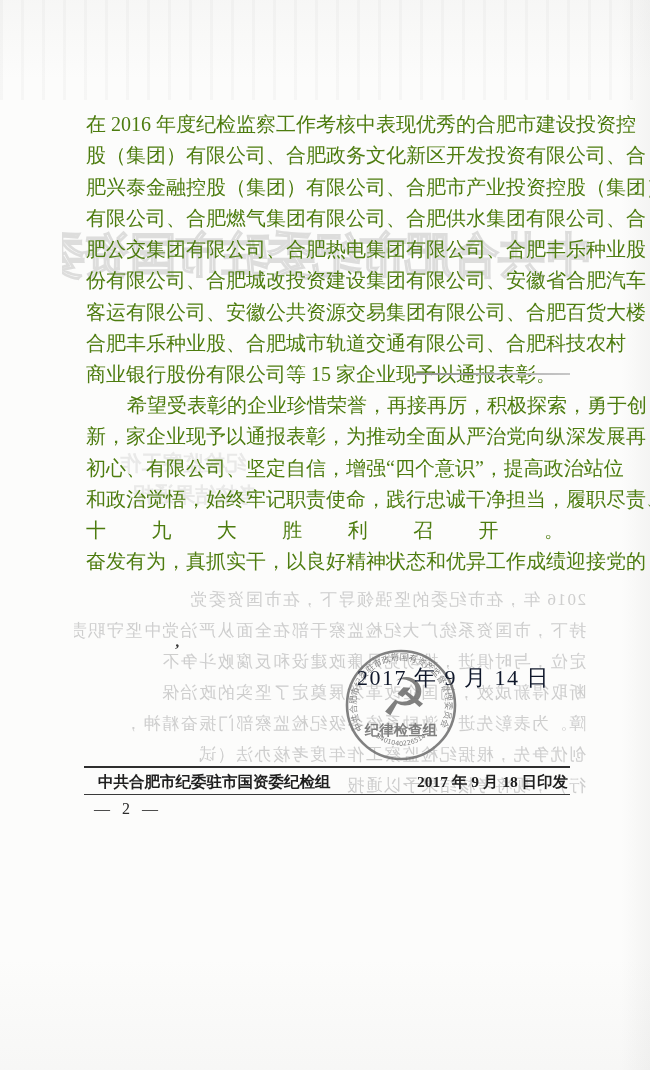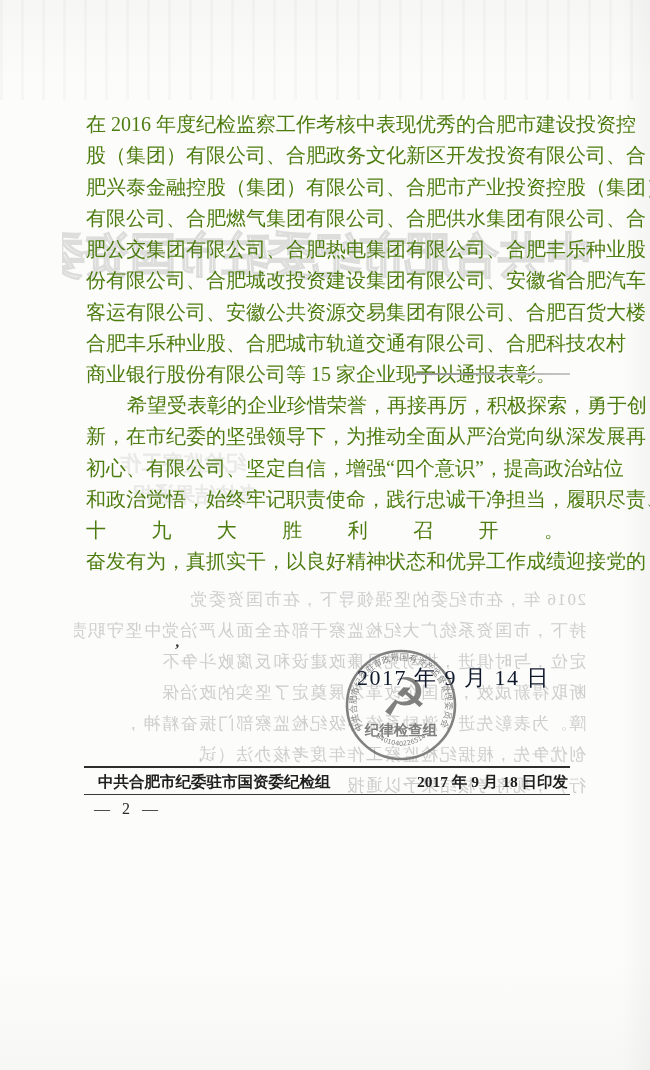--- a/index.html
+++ b/index.html
@@ -135,21 +135,21 @@
       <div class="bline">客运有限公司、安徽公共资源交易集团有限公司、合肥百货大楼</div>
       <div class="bline">合肥丰乐种业股、合肥城市轨道交通有限公司、合肥科技农村</div>
       <div class="bline">商业银行股份有限公司等 15 家企业现予以通报表彰。</div>
     </div>
 
   <div class="artifact-line"></div>
 
   <div class="para para2">
 
   <div class="bline">希望受表彰的企业珍惜荣誉，再接再厉，积极探索，勇于创</div>
-      <div class="bline">新，在市纪委的坚强领导下，为推动全面从严治党向纵深发展再</div>
+      <div class="bline">新，家企业现予以通报表彰，为推动全面从严治党向纵深发展再</div>
       <div class="bline">初心、有限公司、坚定自信，增强“四个意识”，提高政治站位</div>
       <div class="bline">和政治觉悟，始终牢记职责使命，践行忠诚干净担当，履职尽责、</div>
       <div class="bline">十九大胜利召开。</div>
       <div class="bline">奋发有为，真抓实干，以良好精神状态和优异工作成绩迎接党的</div>
     </div>
 
   <div class="stray-mark">’</div>
 
   <svg class="seal" viewBox="0 0 116 124" xmlns="http://www.w3.org/2000/svg">
     <defs>

